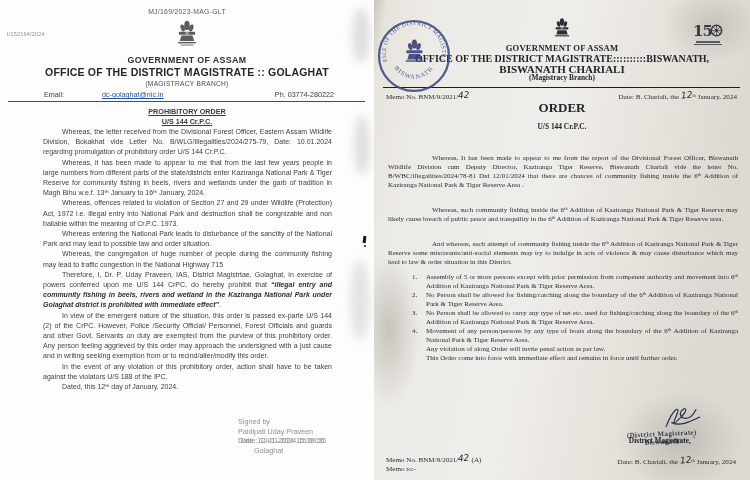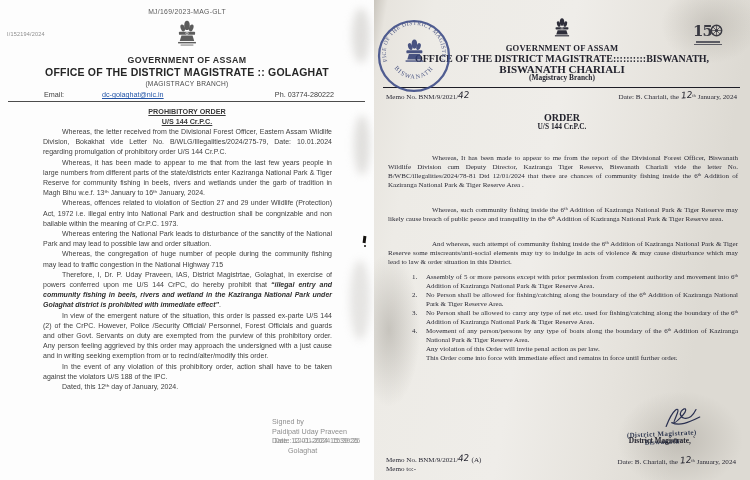--- a/index.html
+++ b/index.html
@@ -15,42 +15,42 @@
   .pl-office{position:absolute;left:0;top:66px;width:100%;text-align:center;font-size:10.5px;font-weight:bold;color:#262626;letter-spacing:.2px;}
   .pl-branch{position:absolute;left:0;top:80px;width:100%;text-align:center;font-size:6.6px;color:#4a4a4a;letter-spacing:.3px;}
   .pl-contact{position:absolute;left:44px;right:40px;top:90px;display:flex;justify-content:space-between;font-size:7.2px;color:#3c3c3c;}
   .pl-contact a{color:#2456a8;text-decoration:underline;padding-left:36px;}
   .pl-rule{position:absolute;left:8px;right:9px;top:101px;border-bottom:1.2px solid #4c4c4c;}
   .pl-title{position:absolute;left:0;top:107px;width:100%;text-align:center;font-size:7.2px;font-weight:600;color:#3a3a3a;text-decoration:underline;}
   .pl-title2{top:117px;}
   .pl-body{position:absolute;left:43px;top:127px;width:289px;font-size:7px;line-height:10.2px;text-align:justify;color:#3e3e3e;}
   .pl-body p{margin:0;text-indent:19px;}
   .pl-quote{font-weight:bold;font-style:italic;color:#303030;}
-  .pl-sig{position:absolute;left:238px;top:417px;font-size:7.2px;line-height:9.6px;color:#8f8f8f;margin-left:34px;}
+  .pl-sig{position:absolute;left:238px;top:417px;font-size:7.2px;line-height:9.6px;color:#8f8f8f;}
   .pl-sig .garble{text-shadow:2.4px .4px 0 rgba(140,140,140,.85);}
   .pl-sig .place{padding-left:16px;}
   .edge-smudge{position:absolute;background:#c9c7c3;filter:blur(4px);border-radius:50%;opacity:.55;}
   .artifact-mark{position:absolute;left:363px;top:236px;width:2.6px;height:7px;background:#15120f;transform:rotate(7deg);}
   .artifact-dot{position:absolute;left:364px;top:245px;width:2.2px;height:2.2px;border-radius:50%;background:#15120f;}
 
   
   .page-right{position:absolute;left:374px;top:0;width:376px;height:480px;color:#2b2b36;overflow:hidden;
     font-family:"Liberation Serif",serif;
     background:linear-gradient(100deg,#c9c5bd 0px,#e7e4de 14px,#edebe6 60px,#efede9 200px,#e6e3dd 300px,#dddad3 376px);}
   .pr-shade-tr{position:absolute;right:-30px;top:-30px;width:140px;height:110px;background:radial-gradient(closest-side,rgba(120,115,105,.25),transparent 70%);}
   .pr-shade-br{position:absolute;right:-20px;bottom:-30px;width:180px;height:140px;background:radial-gradient(closest-side,rgba(120,115,105,.28),transparent 70%);}
   .pr-shade-bl{position:absolute;left:-30px;bottom:40px;width:90px;height:220px;background:radial-gradient(closest-side,rgba(110,105,95,.30),transparent 70%);}
   .pr-emblem{position:absolute;left:50%;top:17px;transform:translateX(-50%);}
   .pr-govt{position:absolute;left:0;top:43px;width:100%;text-align:center;font-size:8.6px;font-weight:bold;color:#23232e;letter-spacing:.2px;}
   .pr-office1{position:absolute;left:0;top:53px;width:100%;text-align:center;font-size:10px;font-weight:bold;color:#23232e;}
   .pr-office2{position:absolute;left:0;top:63px;width:100%;text-align:center;font-size:11px;font-weight:bold;color:#23232e;}
   .pr-branch{position:absolute;left:0;top:73px;width:100%;text-align:center;font-size:7.4px;font-weight:bold;color:#23232e;}
   .pr-rule{position:absolute;left:9px;right:10px;top:87px;border-bottom:1.6px solid #1d1d26;}
   .pr-memo-row{position:absolute;left:12px;right:13px;top:91px;display:flex;justify-content:space-between;font-size:7.1px;color:#2b2b36;}
-  .pr-title{position:absolute;left:0;top:112px;width:100%;text-align:center;font-size:10px;font-weight:bold;color:#22222c;}
+  .pr-title{position:absolute;left:0;top:100px;width:100%;text-align:center;font-size:13px;font-weight:bold;color:#22222c;}
   .pr-title2{top:122px;text-decoration:none;font-size:7.4px;}
   .pr-body{position:absolute;left:14px;top:138px;width:350px;font-size:7px;line-height:9px;text-align:justify;color:#2b2b36;}
   .pr-body p{margin:16px 0 6px 0;text-indent:44px;}
   .pr-list{margin:0 0 0 24px;}
   .pr-li{display:flex;margin:0;}
   .pr-li .num{width:14px;flex:none;}
   .pr-li .li-text{flex:1;text-align:justify;}
   .pr-closing{margin-left:38px;}
   .pr-given{margin-top:13px;margin-left:28px;text-indent:0;}
   .handwrit{font-family:"DejaVu Sans",sans-serif;font-style:italic;font-size:9px;display:inline-block;transform:rotate(-5deg) translateY(-1px);color:#23232e;}
@@ -218,21 +218,21 @@
           </div>
         <div class="pr-li">
             <span class="num">3.</span>
             <span class="li-text">No Person shall be allowed to carry any type of net etc. used for fishing/catching along the boundary of the 6ᵗʰ Addition of Kaziranga National Park  &amp; Tiger Reserve  Area.</span>
           </div>
         <div class="pr-li">
             <span class="num">4.</span>
             <span class="li-text">Movement of any person/persons by any type of boats along the boundary of the 6ᵗʰ Addition of Kaziranga National Park &amp; Tiger Reserve  Area.</span>
           </div>
       </div>
-      <div class="pr-closing">Any violation of this Order will invite penal action as per law.</div>
+      <div class="pr-closing">Any violation of along Order will invite penal action as per law.</div>
       <div class="pr-closing">This Order come into force with immediate effect and remains in force until further order.</div>
     </div>
 
     <div class="pr-sigblock">
       <svg width="46" height="28" viewBox="0 0 46 30" style="margin-left:40px;">
         <path d="M6 24 C14 4, 21 2, 18 10 C15 18, 10 26, 22 14 C30 6, 27 2, 22 8 C18 14, 30 22, 38 6 M12 20 C20 24, 30 20, 42 14" stroke="#2a3050" fill="none" stroke-width="1.3" stroke-linecap="round"></path>
       </svg>
       <div class="pr-sig-title">District Magistrate, `</div>
       <div class="pr-stamp">
         <div>(District Magistrate)</div>

